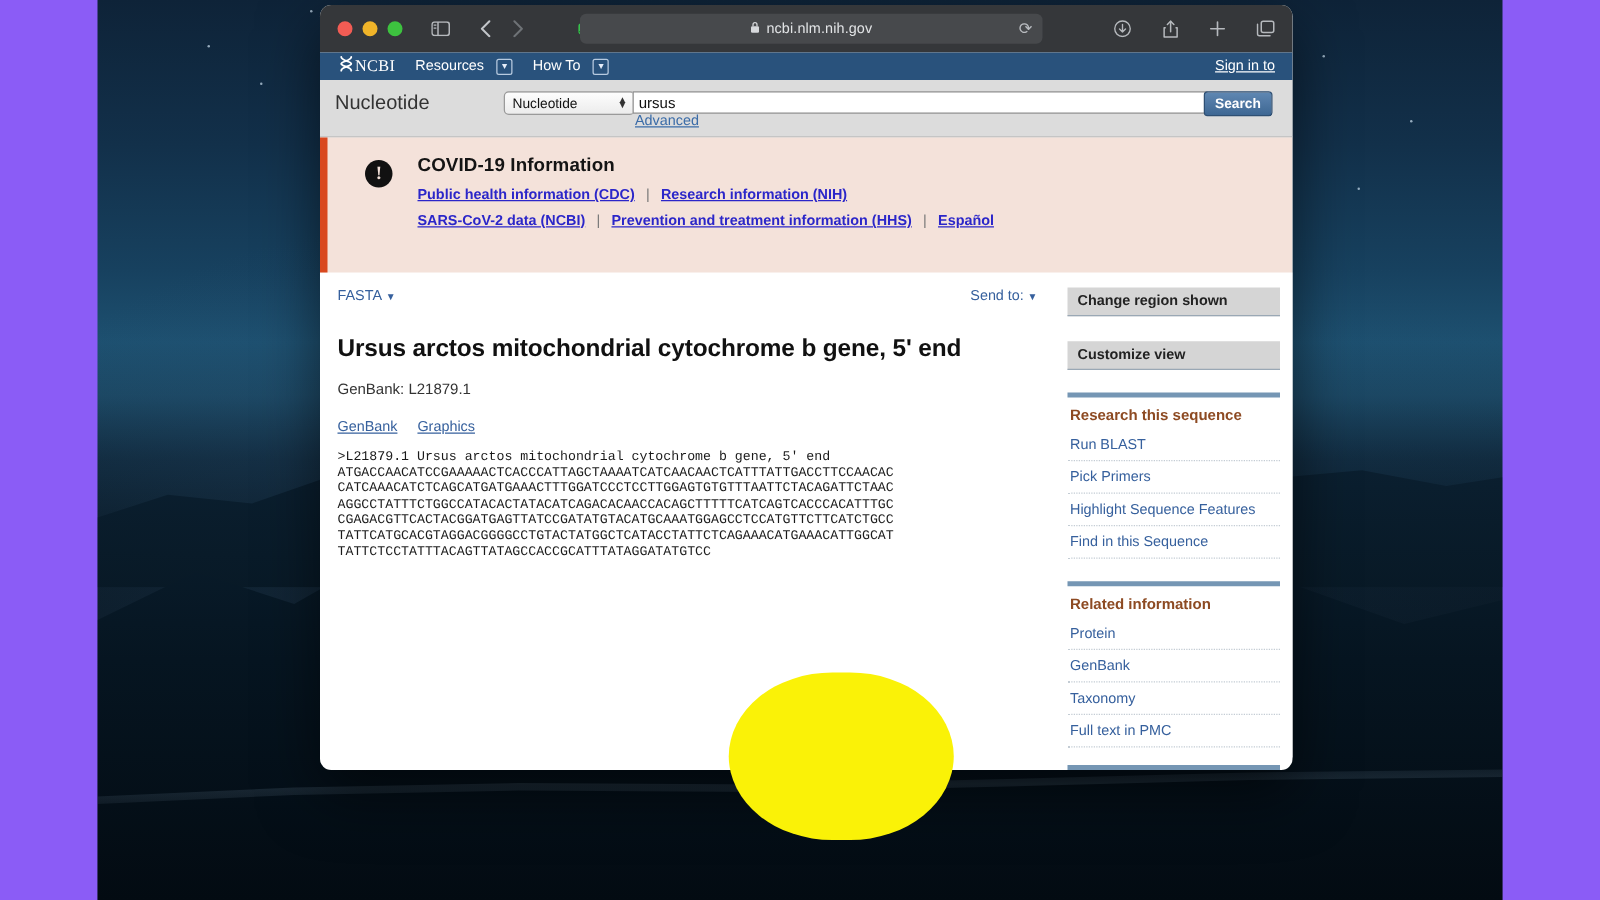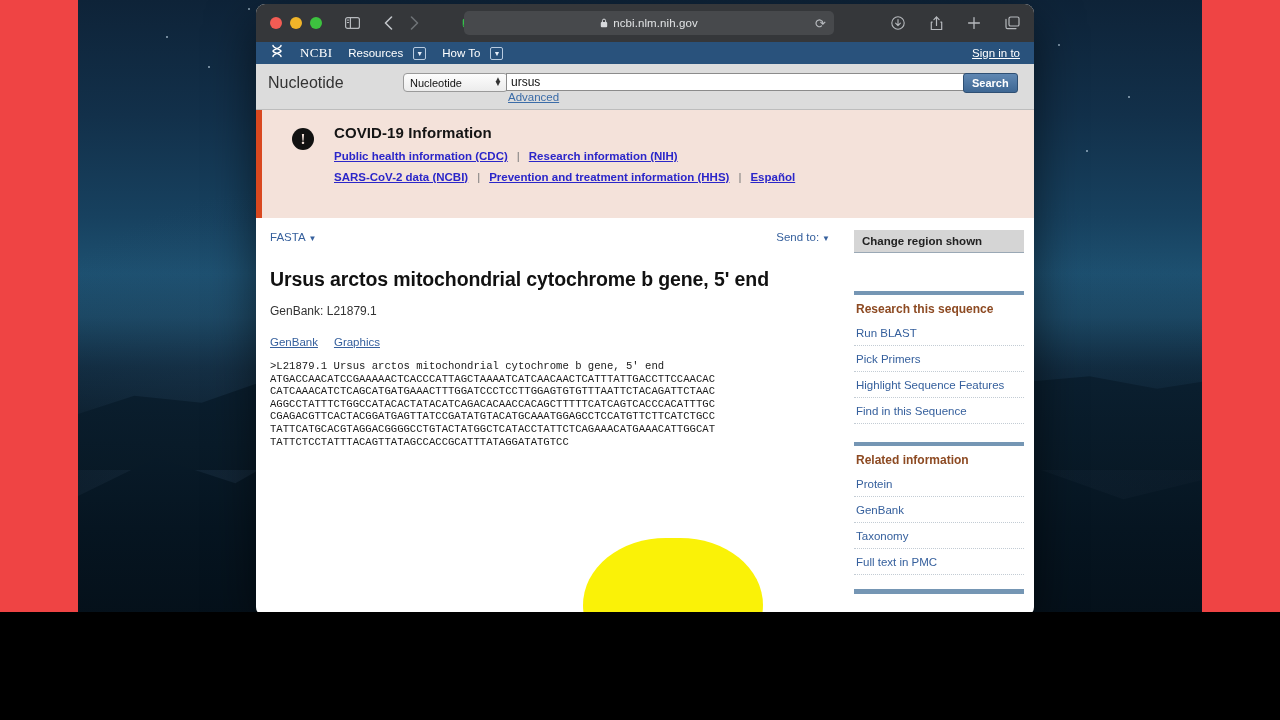--- a/index.html
+++ b/index.html
@@ -4,22 +4,22 @@
 <style>
   html, body {
     margin: 0; padding: 0;
     width: 1280px; height: 720px;
     overflow: hidden;
     background: #000;
     font-family: "Liberation Sans", sans-serif;
   }
   #stage {
     position: relative;
-    width: 1280px; height: 612px;
-    background: #ef4444;
+    width: 1280px; height: 720px;
+    background: #8b5cf6;
     overflow: hidden;
   }
   
   #wallpaper {
     position: absolute;
     left: 78px; top: 0; width: 1124px; height: 720px;
     background:
       radial-gradient(circle at 22% 88%, rgba(60,95,130,.30) 0%, rgba(0,0,0,0) 42%),
       radial-gradient(circle at 78% 95%, rgba(40,70,100,.22) 0%, rgba(0,0,0,0) 45%),
       linear-gradient(180deg,
@@ -114,21 +114,21 @@
   }
 
   
   #ncbi-header {
     height: 22px;
     background: #29527c;
     display: flex; align-items: center;
     padding: 0 14px;
     position: relative;
   }
-  #ncbi-logo-wrap { display: flex; align-items: center; gap: 16px; }
+  #ncbi-logo-wrap { display: flex; align-items: center; gap: 0; }
   #ncbi-wordmark {
     color: #fff; font-family: "Liberation Serif", serif;
     font-size: 13px; letter-spacing: .3px;
   }
   .hdr-menu {
     color: #fff; font-size: 11.5px;
     margin-left: 16px;
     display: flex; align-items: center; gap: 10px;
   }
   .caret-box {
@@ -466,20 +466,21 @@
 <span>CATCAAACATCTCAGCATGATGAAACTTTGGATCCCTCCTTGGAGTGTGTTTAATTCTACAGATTCTAAC</span>
 <span>AGGCCTATTTCTGGCCATACACTATACATCAGACACAACCACAGCTTTTTCATCAGTCACCCACATTTGC</span>
 <span>CGAGACGTTCACTACGGATGAGTTATCCGATATGTACATGCAAATGGAGCCTCCATGTTCTTCATCTGCC</span>
 <span>TATTCATGCACGTAGGACGGGGCCTGTACTATGGCTCATACCTATTCTCAGAAACATGAAACATTGGCAT</span>
 <span>TATTCTCCTATTTACAGTTATAGCCACCGCATTTATAGGATATGTCC</span></div>
       </div>
 
       <div id="rail">
         <div class="rail-bar">Change region shown</div>
         <div class="rail-gap"></div>
+        <div class="rail-bar">Customize view</div>
 
         <div class="rail-sec">
           <div class="rail-sec-top"></div>
           <h3>Research this sequence</h3>
           <div class="rail-item">Run BLAST</div>
           <div class="rail-item">Pick Primers</div>
           <div class="rail-item">Highlight Sequence Features</div>
           <div class="rail-item">Find in this Sequence</div>
         </div>
 

